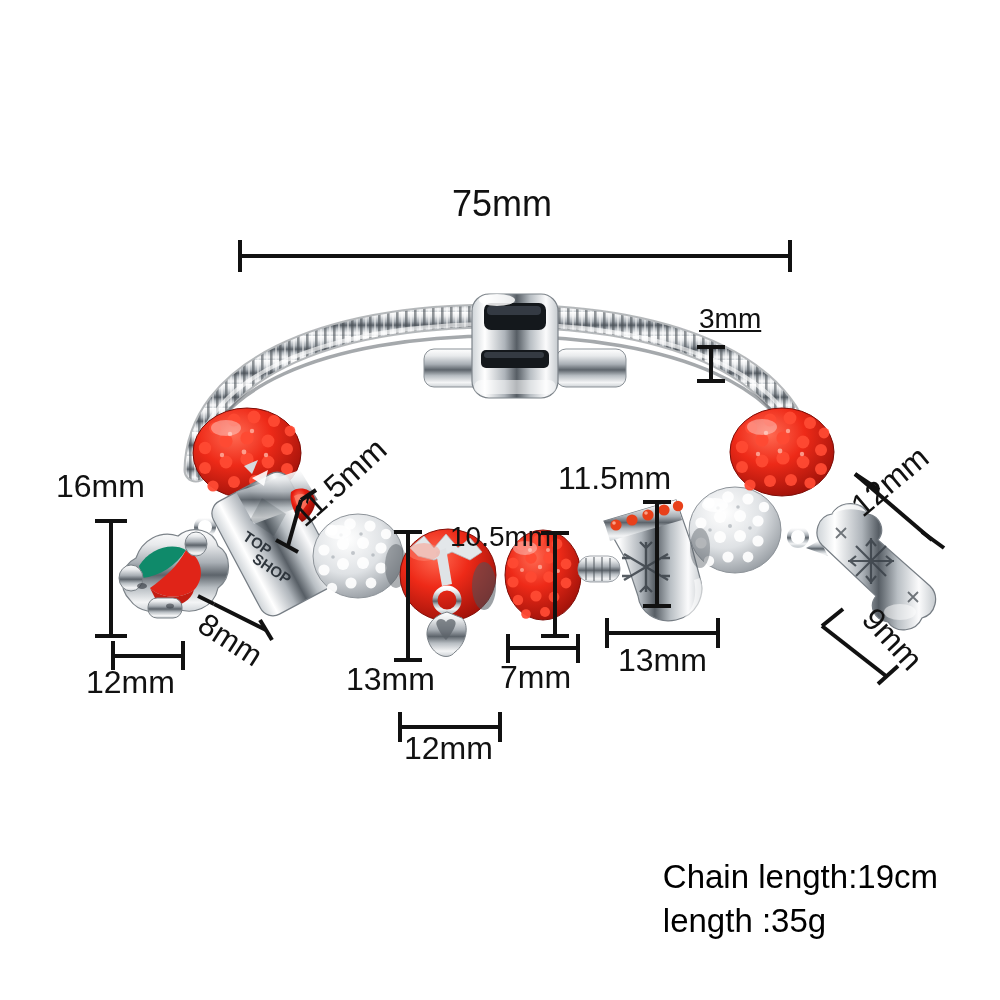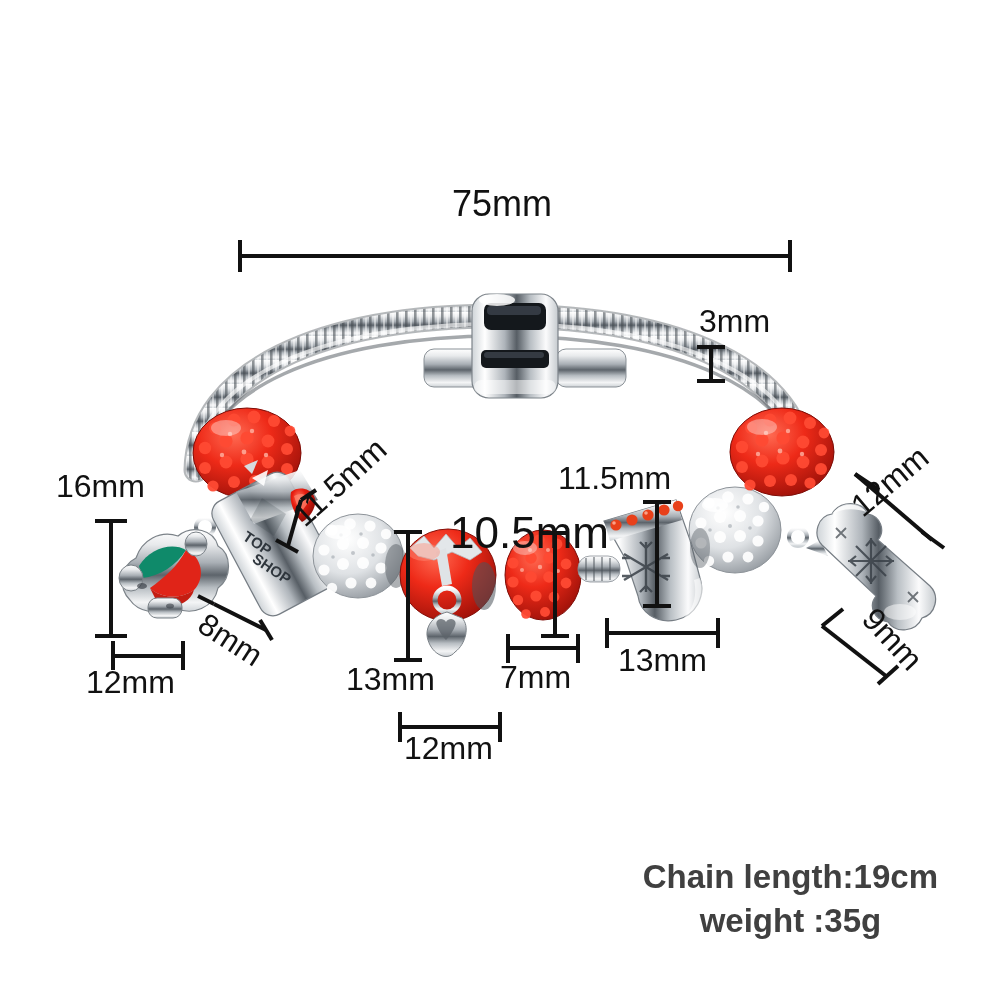--- a/index.html
+++ b/index.html
@@ -17,26 +17,25 @@
     font-family:"Liberation Sans", sans-serif;
     color:#111;
     white-space:nowrap;
     line-height:1;
     font-weight:400;
   }
   .spec-block{
     position:absolute;
     right:62px;
     top:855px;
-    text-align:center;
+    text-align:left;
     font-size:33px;
     line-height:1.33;
-    color:#404040;
+    color:#000000;
     white-space:nowrap;
-    font-weight:bold;
   }
   .spec-line{display:block;}
   svg.art{position:absolute;left:0;top:0;width:1000px;height:1000px;}
   .rot-115{transform:rotate(-42deg);transform-origin:left bottom;}
   .rot-8{transform:rotate(33deg);transform-origin:left top;}
   .rot-12{transform:rotate(-40deg);transform-origin:left bottom;}
   .rot-9{transform:rotate(47deg);transform-origin:left top;}
 </style>
 </head>
 <body>
@@ -418,44 +417,44 @@
       <line x1="922" y1="532" x2="944" y2="548"></line>
 
       <line x1="822" y1="626" x2="843" y2="609"></line>
       <line x1="822" y1="626" x2="886" y2="676"></line>
       <line x1="878" y1="684" x2="898" y2="666"></line>
     </g>
   </svg>
 
   <div class="dim-label" style="left:452px;top:186px;font-size:36px;">75mm</div>
 
-  <div class="dim-label" style="left:699px;top:305px;font-size:32px;">3mm</div>
+  <div class="dim-label" style="left:699px;top:305px;font-size:28px;text-decoration:underline;">3mm</div>
 
   <div class="dim-label" style="left:56px;top:470px;font-size:32px;">16mm</div>
 
   <div class="dim-label" style="left:86px;top:666px;font-size:32px;">12mm</div>
 
   <div class="dim-label rot-8" style="left:210px;top:608px;font-size:31px;">8mm</div>
 
   <div class="dim-label rot-115" style="left:308px;top:500px;font-size:32px;">11.5mm</div>
 
   <div class="dim-label" style="left:346px;top:663px;font-size:32px;">13mm</div>
 
   <div class="dim-label" style="left:404px;top:732px;font-size:32px;">12mm</div>
 
-  <div class="dim-label" style="left:450px;top:511px;font-size:44px;">10.5mm</div>
+  <div class="dim-label" style="left:450px;top:523px;font-size:28px;">10.5mm</div>
 
   <div class="dim-label" style="left:500px;top:661px;font-size:32px;text-align:right;">7mm</div>
 
   <div class="dim-label" style="left:558px;top:462px;font-size:32px;">11.5mm</div>
 
   <div class="dim-label" style="left:618px;top:644px;font-size:32px;">13mm</div>
 
   <div class="dim-label rot-12" style="left:866px;top:490px;font-size:32px;">12mm</div>
 
   <div class="dim-label rot-9" style="left:880px;top:602px;font-size:32px;">9mm</div>
 
   <div class="spec-block">
     <span class="spec-line">Chain length:19cm</span>
-    <span class="spec-line">weight :35g</span>
+    <span class="spec-line">length :35g</span>
   </div>
 
 </div>
 
 </body></html>

